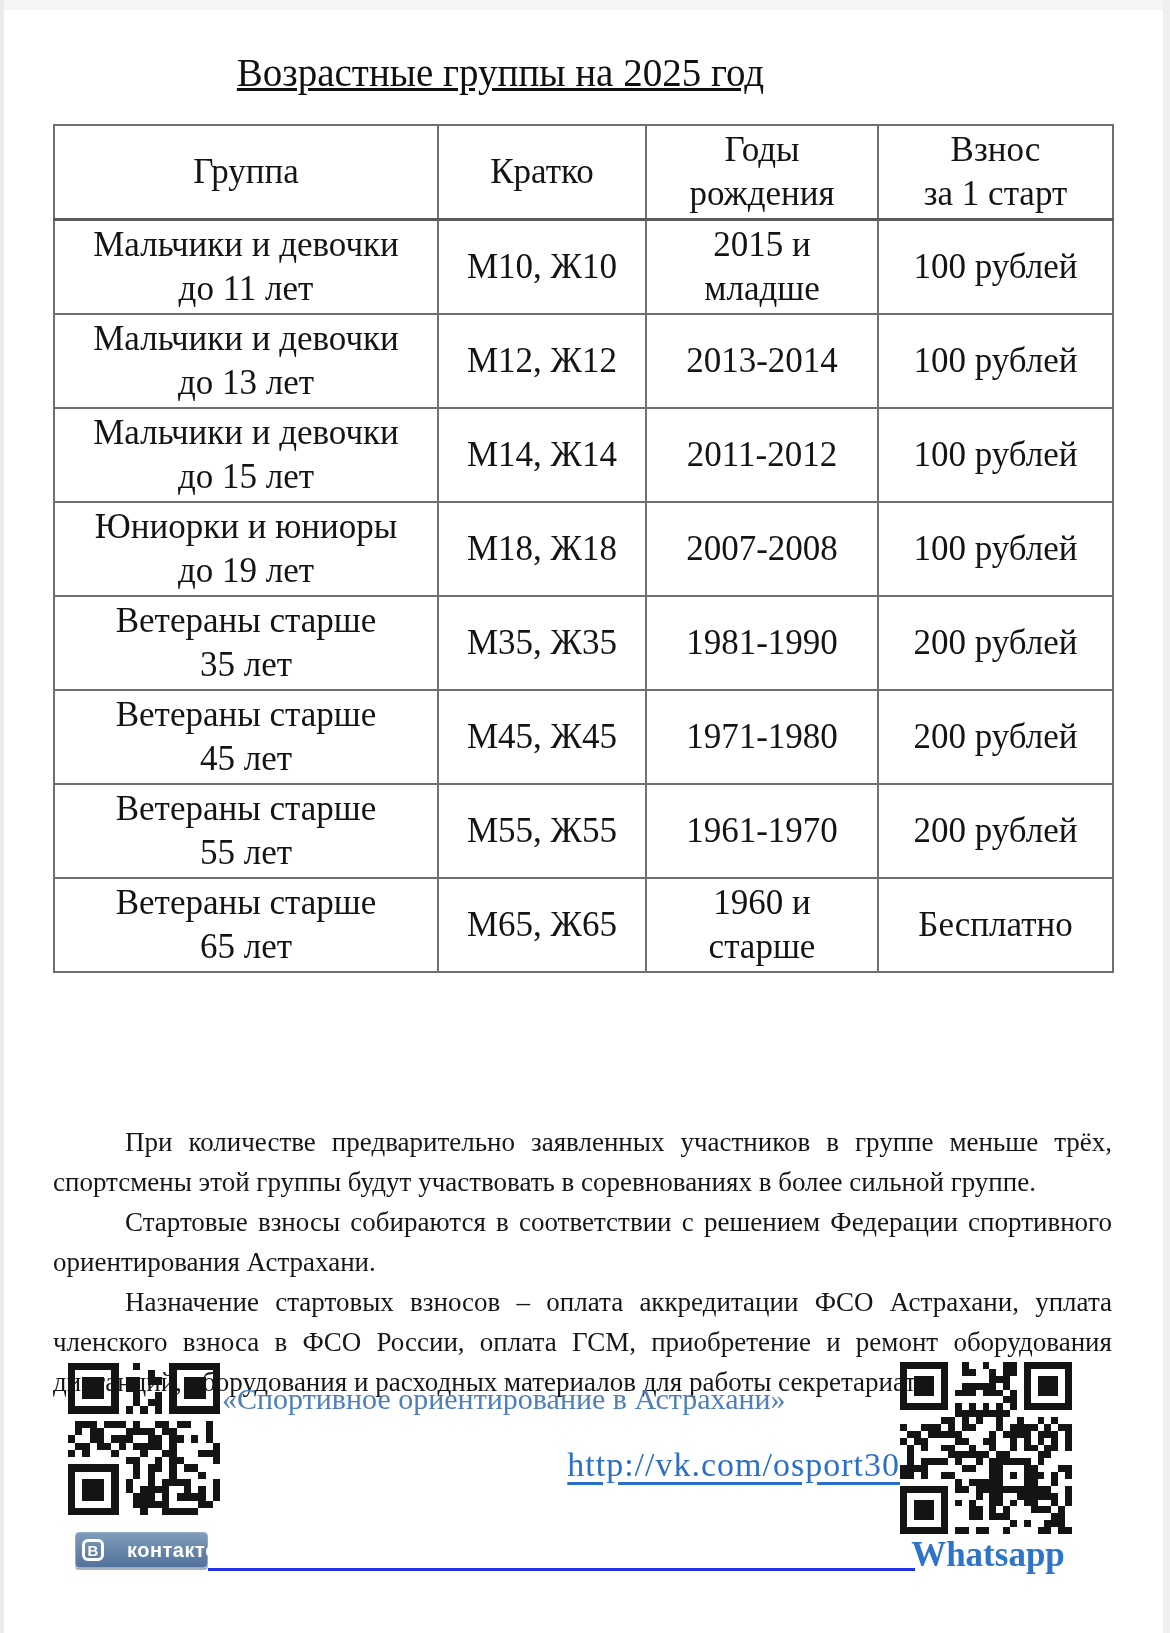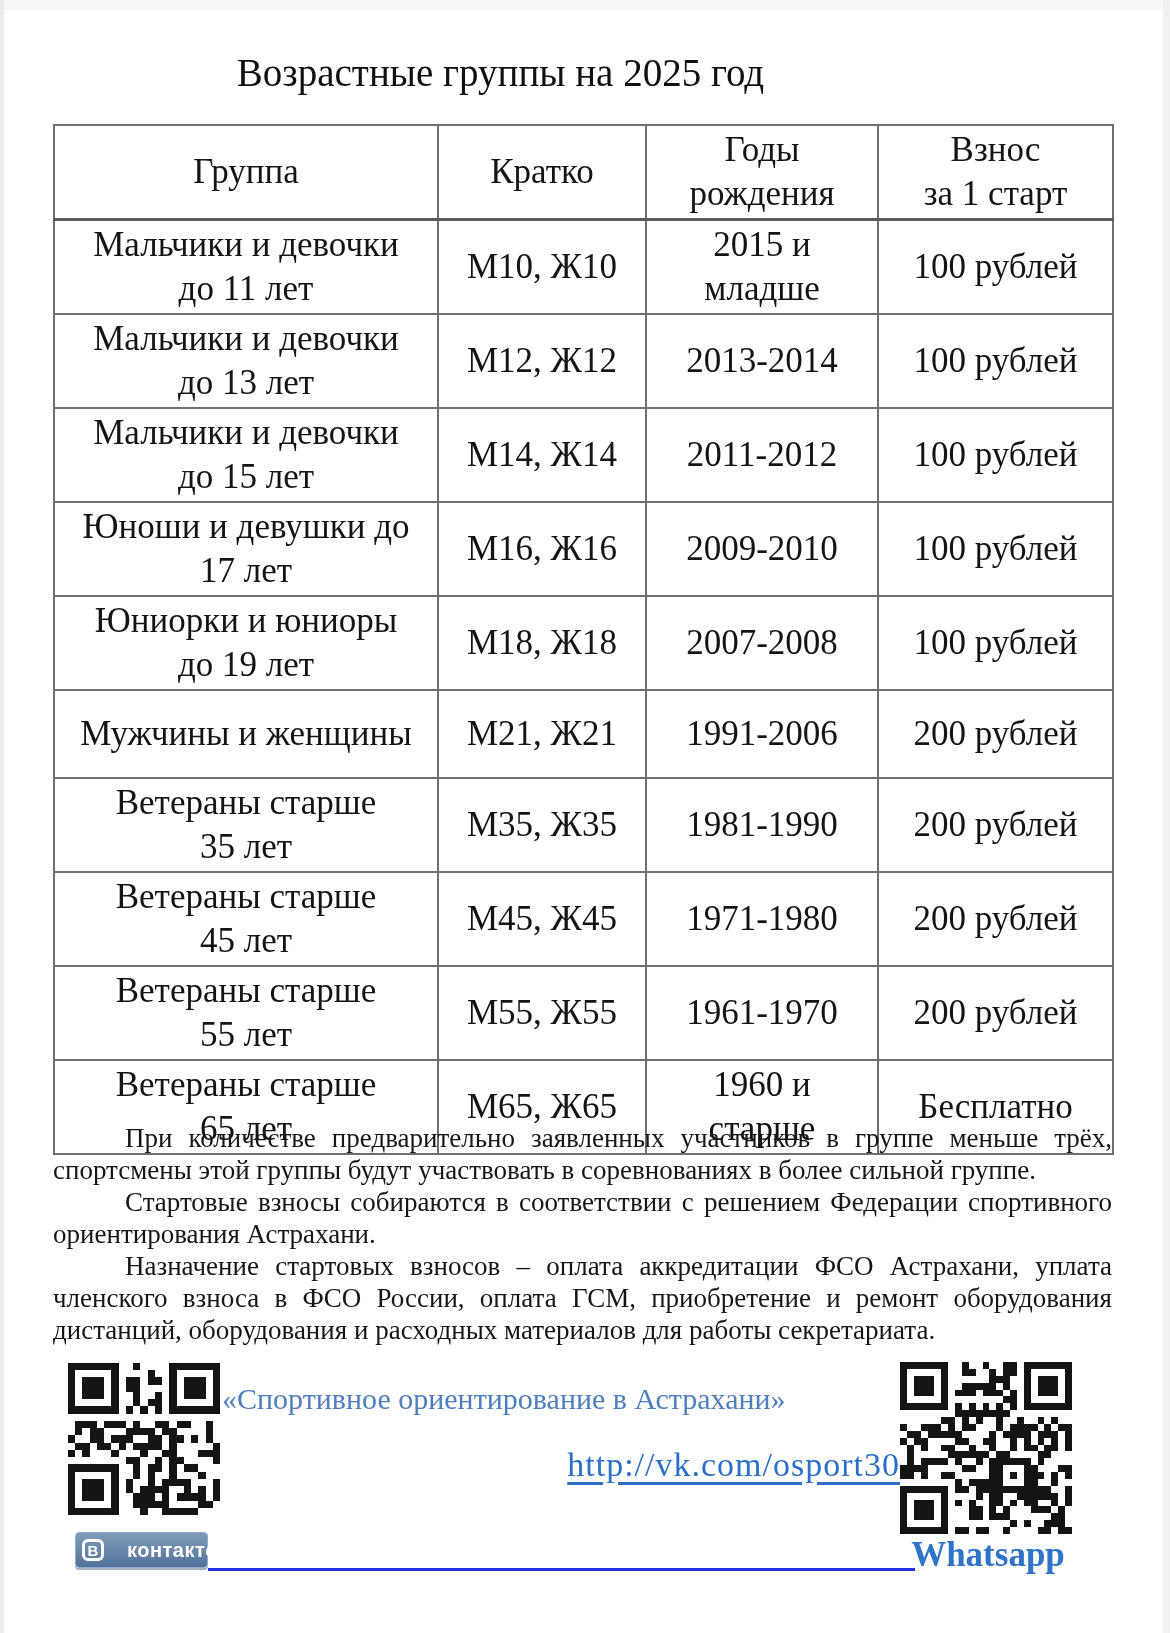--- a/index.html
+++ b/index.html
@@ -6,37 +6,37 @@
   html,body { width:1170px; height:1633px; background:#ffffff; overflow:hidden;
               font-family:"Liberation Serif","DejaVu Serif",serif; color:#151515; }
   .page { position:relative; width:1170px; height:1633px; background:#ffffff; }
 
   
   .edge-left  { position:absolute; left:0; top:0; width:4px; height:1633px; background:#ebebee; }
   .edge-right { position:absolute; right:0; top:0; width:7px; height:1633px; background:#f0f0f3; }
   .edge-top   { position:absolute; left:0; top:0; width:1170px; height:10px; background:#f6f6f8; }
 
   .title { position:absolute; top:50px; left:0; width:1001px; text-align:center;
-           font-size:39px; line-height:46px; color:#101010; }
+           font-size:39px; line-height:46px; color:#101010;text-decoration:underline; }
 
   table.groups { position:absolute; top:124px; left:53px; width:1059px;
                  border-collapse:collapse; table-layout:fixed; }
   table.groups col.c1 { width:384px; }
   table.groups col.c2 { width:208px; }
   table.groups col.c3 { width:232px; }
   table.groups col.c4 { width:235px; }
   table.groups th, table.groups td {
       border:2px solid #6f6f6f; text-align:center; vertical-align:middle;
       font-weight:normal; font-size:35px; line-height:44px; white-space:pre-line;
       padding:2px 4px; color:#141414; }
   table.groups thead th { height:89px; border-bottom:3px solid #5a5a5a; }
   table.groups tbody td { height:88px; }
 
   .notes { position:absolute; top:1122px; left:53px; width:1059px; }
-  .note  { font-size:27px; line-height:32px; text-align:justify; text-indent:72px; color:#161616; }
+  .note  { font-size:27px; line-height:40px; text-align:justify; text-indent:72px; color:#161616; }
 
   .footer { position:absolute; top:1330px; left:0; width:1170px; height:303px; }
   .qr { position:absolute; line-height:0; }
   .qr-left  { left:68px;  top:33px; width:152px; height:152px; }
   .qr-right { left:900px; top:32px; width:172px; height:172px; }
 
   .community { position:absolute; left:222px; top:52px; width:678px; text-align:left;
                font-size:30px; color:#4d7ebd; }
   .vk-link   { position:absolute; left:222px; top:116px; width:678px; text-align:right;
                font-size:34px; letter-spacing:1px; color:#2b6fc8; text-decoration:underline;
@@ -102,38 +102,25 @@
         <td>100 рублей</td>
       </tr>
       <tr>
         <td>Мальчики и девочки
 до 15 лет</td>
         <td>М14, Ж14</td>
         <td>2011-2012</td>
         <td>100 рублей</td>
       </tr>
       <tr>
-        <td>Юноши и девушки до
-17 лет</td>
-        <td>М16, Ж16</td>
-        <td>2009-2010</td>
-        <td>100 рублей</td>
-      </tr>
-      <tr>
         <td>Юниорки и юниоры
 до 19 лет</td>
         <td>М18, Ж18</td>
         <td>2007-2008</td>
         <td>100 рублей</td>
-      </tr>
-      <tr>
-        <td>Мужчины и женщины</td>
-        <td>М21, Ж21</td>
-        <td>1991-2006</td>
-        <td>200 рублей</td>
       </tr>
       <tr>
         <td>Ветераны старше
 35 лет</td>
         <td>М35, Ж35</td>
         <td>1981-1990</td>
         <td>200 рублей</td>
       </tr>
       <tr>
         <td>Ветераны старше

